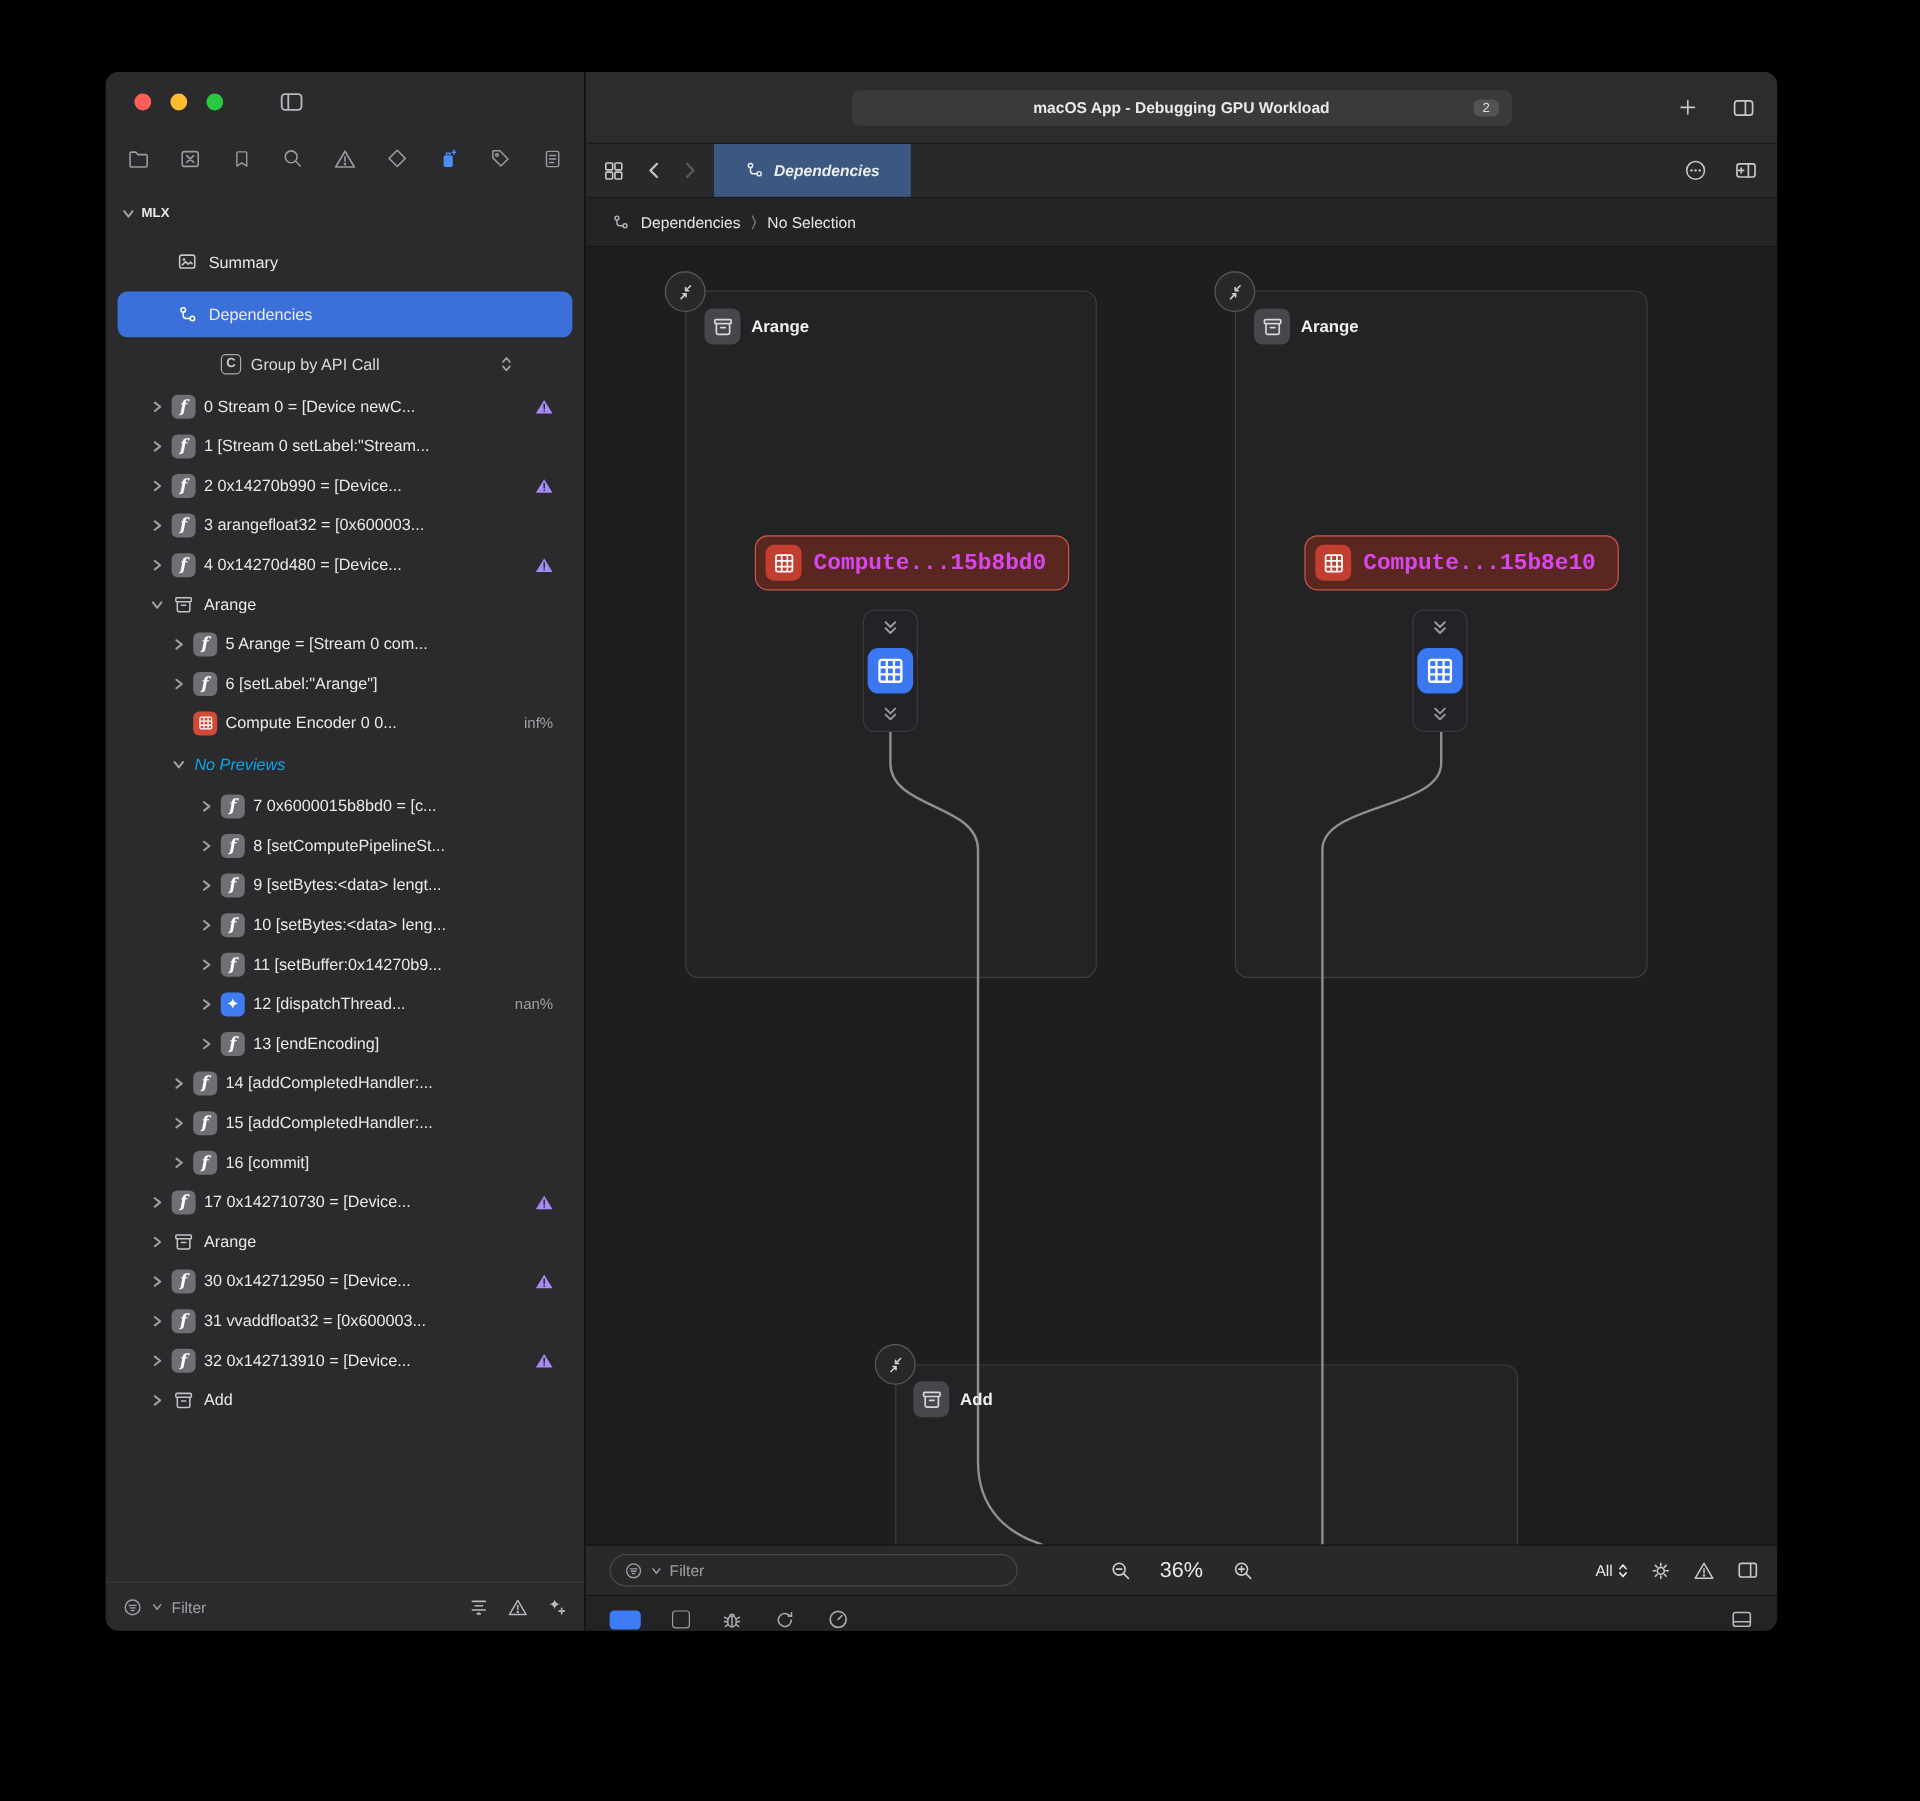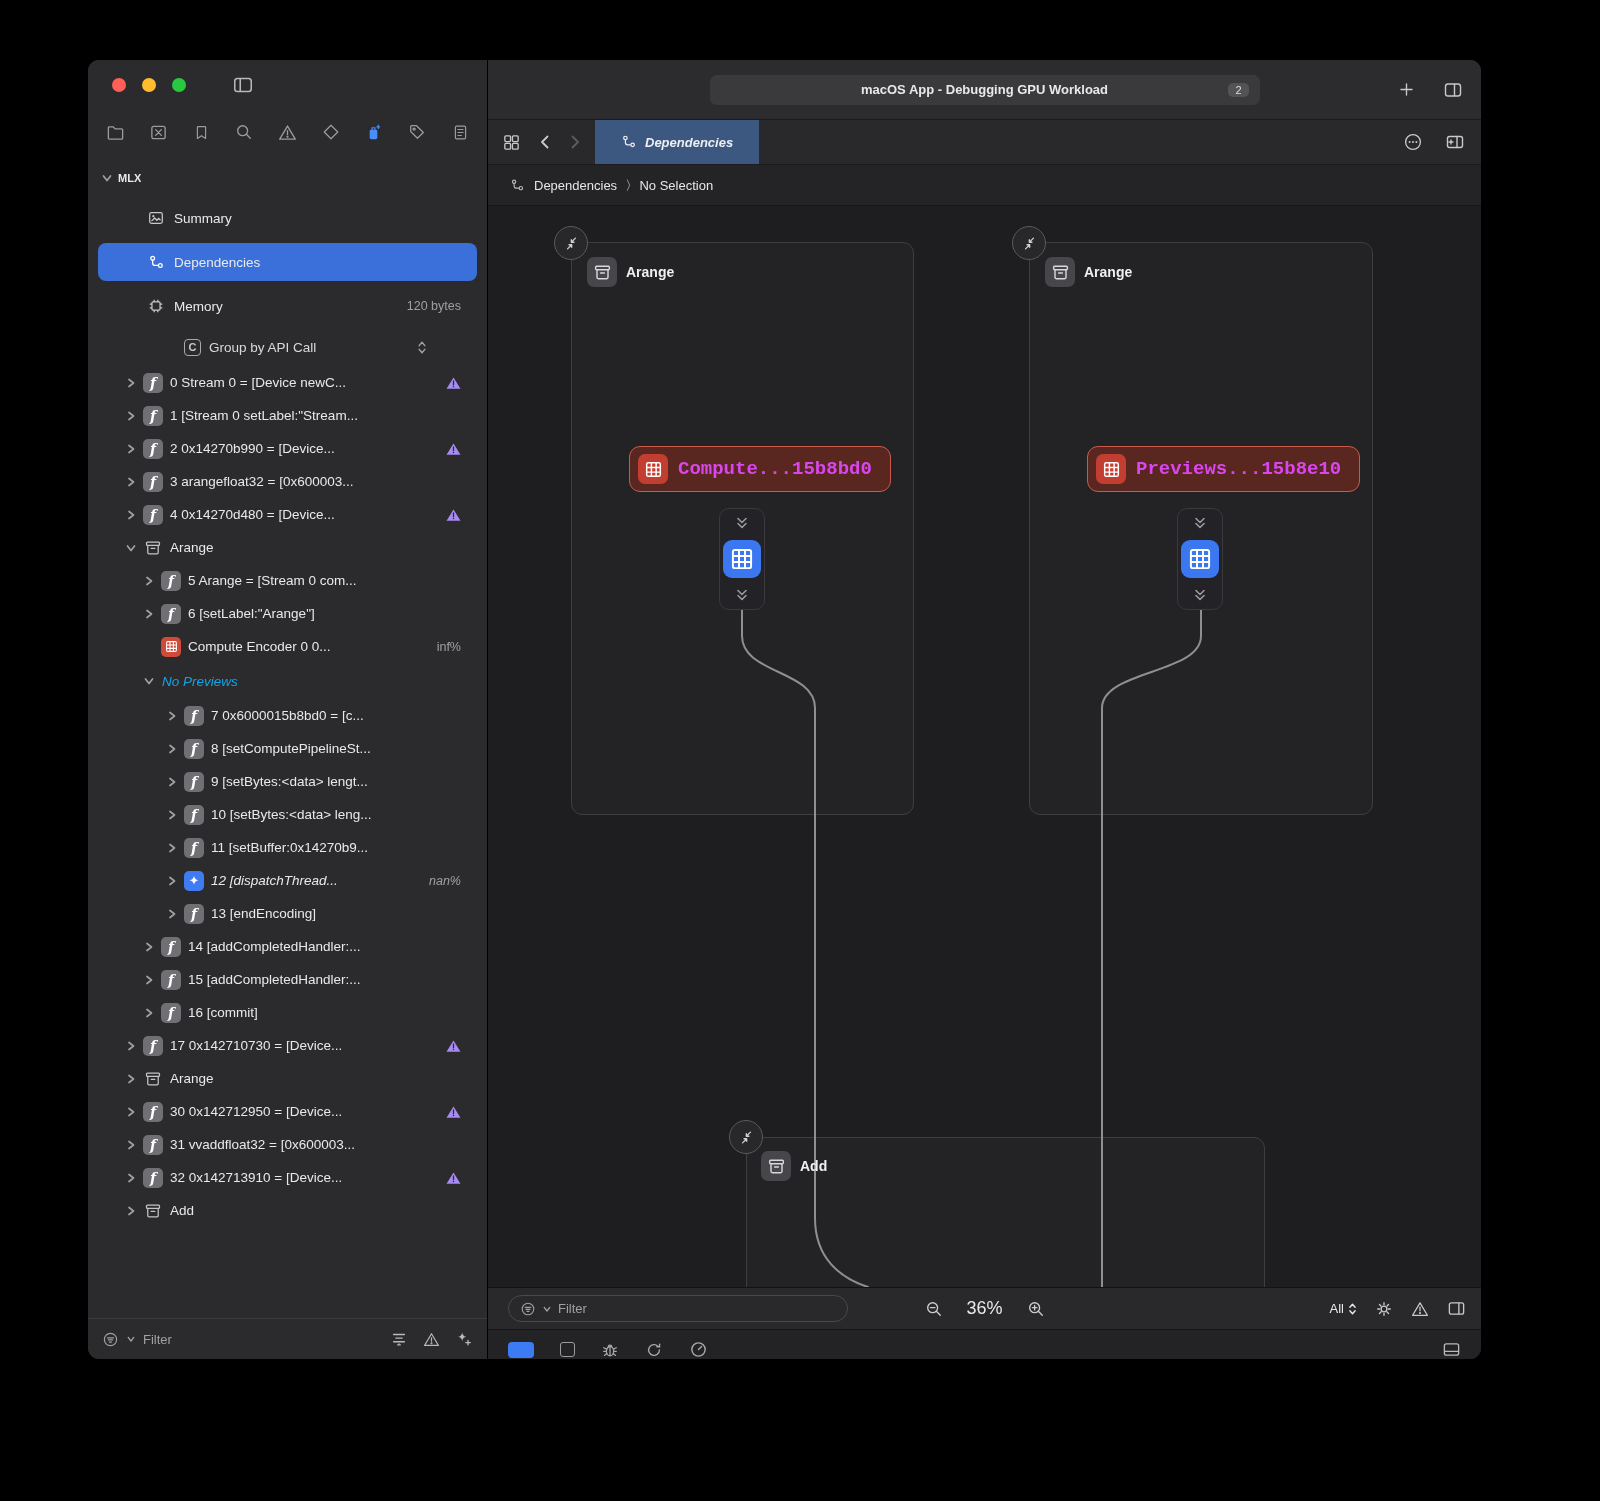--- a/index.html
+++ b/index.html
@@ -222,30 +222,20 @@
           <div class="trow section selected" style="padding-left: 47px;">
             <span class="sic">
               <svg width="17" height="17" viewBox="0 0 20 20" fill="none" stroke="currentColor" stroke-width="1.5">
                 <circle cx="5.5" cy="5" r="2.2"></circle>
                 <path d="M5.5 7.2v3.3a3 3 0 0 0 3 3h3.3" stroke-linecap="round"></path>
                 <circle cx="14.5" cy="13.5" r="2.2"></circle>
               </svg>
             </span>
             <span class="lbl">Dependencies</span>
           </div>
-          <div class="trow section" style="padding-left: 57px;">
-            <span class="sic">
-              <svg width="18" height="18" viewBox="0 0 20 20" fill="none" stroke="currentColor" stroke-width="1.4">
-                <rect x="5.5" y="5.5" width="9" height="9" rx="1.2"></rect>
-                <path d="M8 5.5V3M12 5.5V3M8 17v-2.5M12 17v-2.5M5.5 8H3M5.5 12H3M17 8h-2.5M17 12h-2.5"></path>
-              </svg>
-            </span>
-            <span class="lbl">Memory</span>
-            <span class="trail">120 bytes</span>
-          </div>
           <div class="trow groupby" style="padding-left: 96px;">
             <span class="cic">C</span>
             <span class="lbl">Group by API Call</span>
             <span class="updown">
               <svg width="10" height="15" viewBox="0 0 10 16" fill="none" stroke="currentColor" stroke-width="1.6" stroke-linecap="round" stroke-linejoin="round">
                 <path d="M2 6l3-3.5L8 6M2 10l3 3.5L8 10"></path>
               </svg>
             </span>
           </div>
           <div class="trow item" style="padding-left: 36px;">
@@ -404,21 +394,21 @@
           </div>
           <div class="trow item" style="padding-left: 77px;">
             <span class="chev">
               <svg width="10" height="10" viewBox="0 0 10 10">
                 <path d="M3 1.5L7.5 5 3 8.5" fill="none" stroke="currentColor" stroke-width="1.7" stroke-linecap="round" stroke-linejoin="round"></path>
               </svg>
             </span>
             <span class="fic">f</span>
             <span class="lbl">11 [setBuffer:0x14270b9...</span>
           </div>
-          <div class="trow item" style="padding-left: 77px; font-style: italic;">
+          <div class="trow item" style="padding-left: 77px;">
             <span class="chev">
               <svg width="10" height="10" viewBox="0 0 10 10">
                 <path d="M3 1.5L7.5 5 3 8.5" fill="none" stroke="currentColor" stroke-width="1.7" stroke-linecap="round" stroke-linejoin="round"></path>
               </svg>
             </span>
             <span class="dic">
               <svg width="14" height="14" viewBox="0 0 20 20">
                 <path d="M10 2.8c.7 3.4 2.8 5.5 6.2 6.2-3.4.7-5.5 2.8-6.2 6.2-.7-3.4-2.8-5.5-6.2-6.2 3.4-.7 5.5-2.8 6.2-6.2z" fill="#fff"></path>
               </svg>
             </span>
@@ -737,21 +727,21 @@
             </span>
           <span class="cn-text">Compute...15b8bd0</span>
         </div>
         <div class="cnode n2">
           <span class="cn-icon">
               <svg width="21" height="21" viewBox="0 0 20 20" fill="none" stroke="#fff" stroke-width="1.4">
                 <rect x="3.5" y="3.5" width="13" height="13" rx="1.5"></rect>
                 <path d="M3.5 8h13M3.5 12.5h13M8 3.5v13M12.5 3.5v13"></path>
               </svg>
             </span>
-          <span class="cn-text">Previews...15b8e10</span>
+          <span class="cn-text">Compute...15b8e10</span>
         </div>
 
         <div class="gpill p1">
           <span class="dblchev">
               <svg width="14" height="14" viewBox="0 0 14 14" fill="none" stroke="currentColor" stroke-width="1.6" stroke-linecap="round" stroke-linejoin="round">
                 <path d="M3 2.5l4 4 4-4M3 7.5l4 4 4-4"></path>
               </svg>
             </span>
           <span class="grid-blue">
               <svg width="26" height="26" viewBox="0 0 20 20" fill="none" stroke="#fff" stroke-width="1.5">

